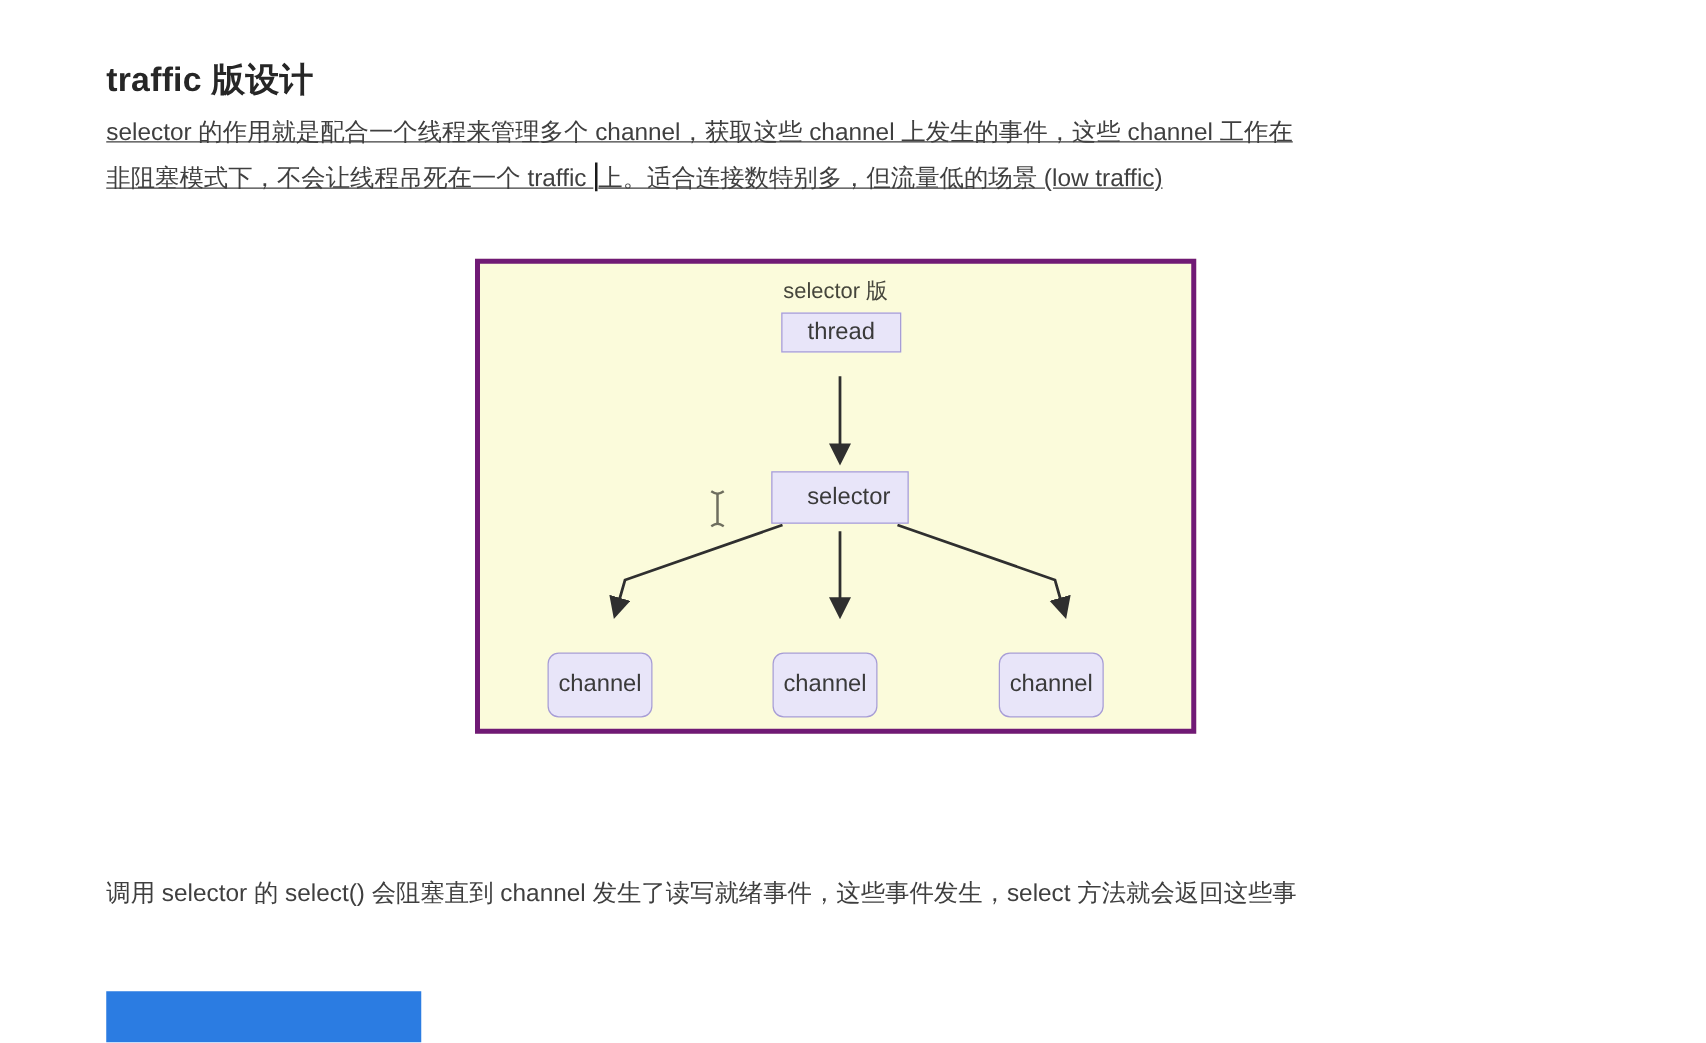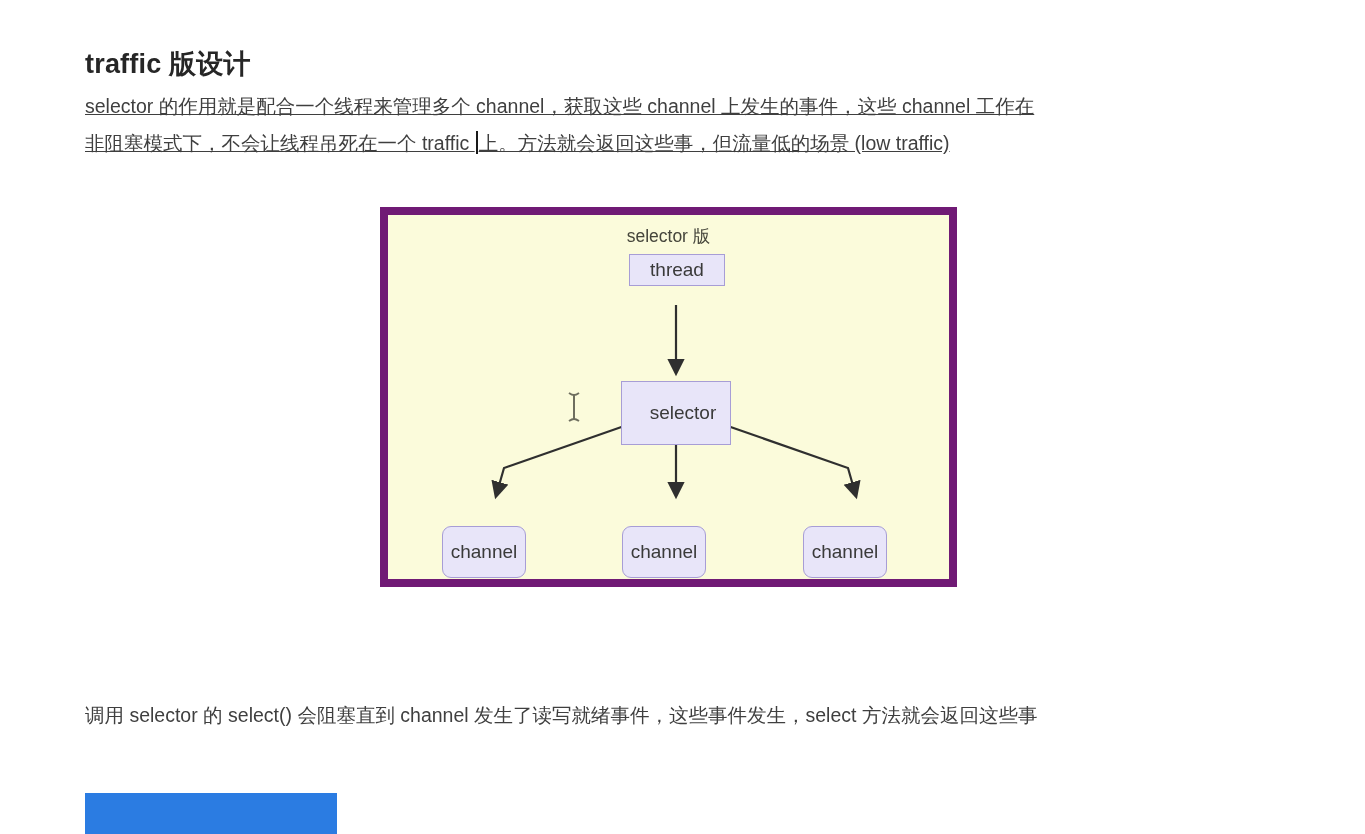--- a/index.html
+++ b/index.html
@@ -20,52 +20,52 @@
   }
   .para1{top:88px;text-decoration:underline;}
   .para2{top:697px;text-align:right;}
   .caret{
     display:inline-block;width:2px;height:23px;background:#1a1a1a;
     vertical-align:-4px;margin:0 1px;
   }
   
   .diagram{
     position:absolute;left:380px;top:207px;width:577px;height:380px;
-    background:#fbfbdb;border:8px solid #701a75;box-sizing:border-box;
+    background:#fbfbdb;border:4px solid #701a75;box-sizing:border-box;
   }
   .diagram-title{
     position:absolute;left:0;right:0;top:9px;text-align:center;
     font-size:17.5px;color:#45453b;
   }
   .node{
     position:absolute;box-sizing:border-box;
     background:#e8e5f9;border:1.5px solid #a79dd6;
     display:flex;align-items:center;justify-content:center;
     font-size:19px;color:#3a3a3a;
   }
   .node-thread{left:241px;top:39px;width:96px;height:32px;}
-  .node-selector{left:233px;top:166px;width:110px;height:64px;padding-left:14px;}
+  .node-selector{left:233px;top:166px;width:110px;height:42px;padding-left:14px;}
   .node-channel{top:287px;width:84px;height:52px;border-radius:9px;margin-top:24px;}
   .ch1{left:54px;} .ch2{left:234px;} .ch3{left:415px;}
   .edges{position:absolute;left:0;top:0;width:577px;height:380px;pointer-events:none;}
   .ibeam{position:absolute;left:565px;top:390px;width:18px;height:34px;opacity:.8;}
   
   .blue-bar{
     position:absolute;left:85px;top:793px;width:252px;height:41px;
     background:#2b7ce2;
   }
 </style>
 </head>
 <body>
 
 <h1 class="heading">traffic 版设计</h1>
 
 <div class="para para1">
   <div>selector 的作用就是配合一个线程来管理多个 channel，获取这些 channel 上发生的事件，这些 channel 工作在</div>
-  <div><span>非阻塞模式下，不会让线程吊死在一个 traffic </span><span class="caret"></span><span>上。方法就会返回这些事，但流量低的场景 (low traffic)</span></div>
+  <div><span>非阻塞模式下，不会让线程吊死在一个 traffic </span><span class="caret"></span><span>上。适合连接数特别多，但流量低的场景 (low traffic)</span></div>
 </div>
 
 <div class="diagram">
   <div class="diagram-title">selector 版</div>
 
   <svg class="edges" viewBox="0 0 577 380" xmlns="http://www.w3.org/2000/svg">
     <defs>
       <marker id="ah" markerWidth="9" markerHeight="9" refX="6.5" refY="4" orient="auto">
         <path d="M0,0 L8,4 L0,8 z" fill="#2f2f2f"></path>
       </marker>

